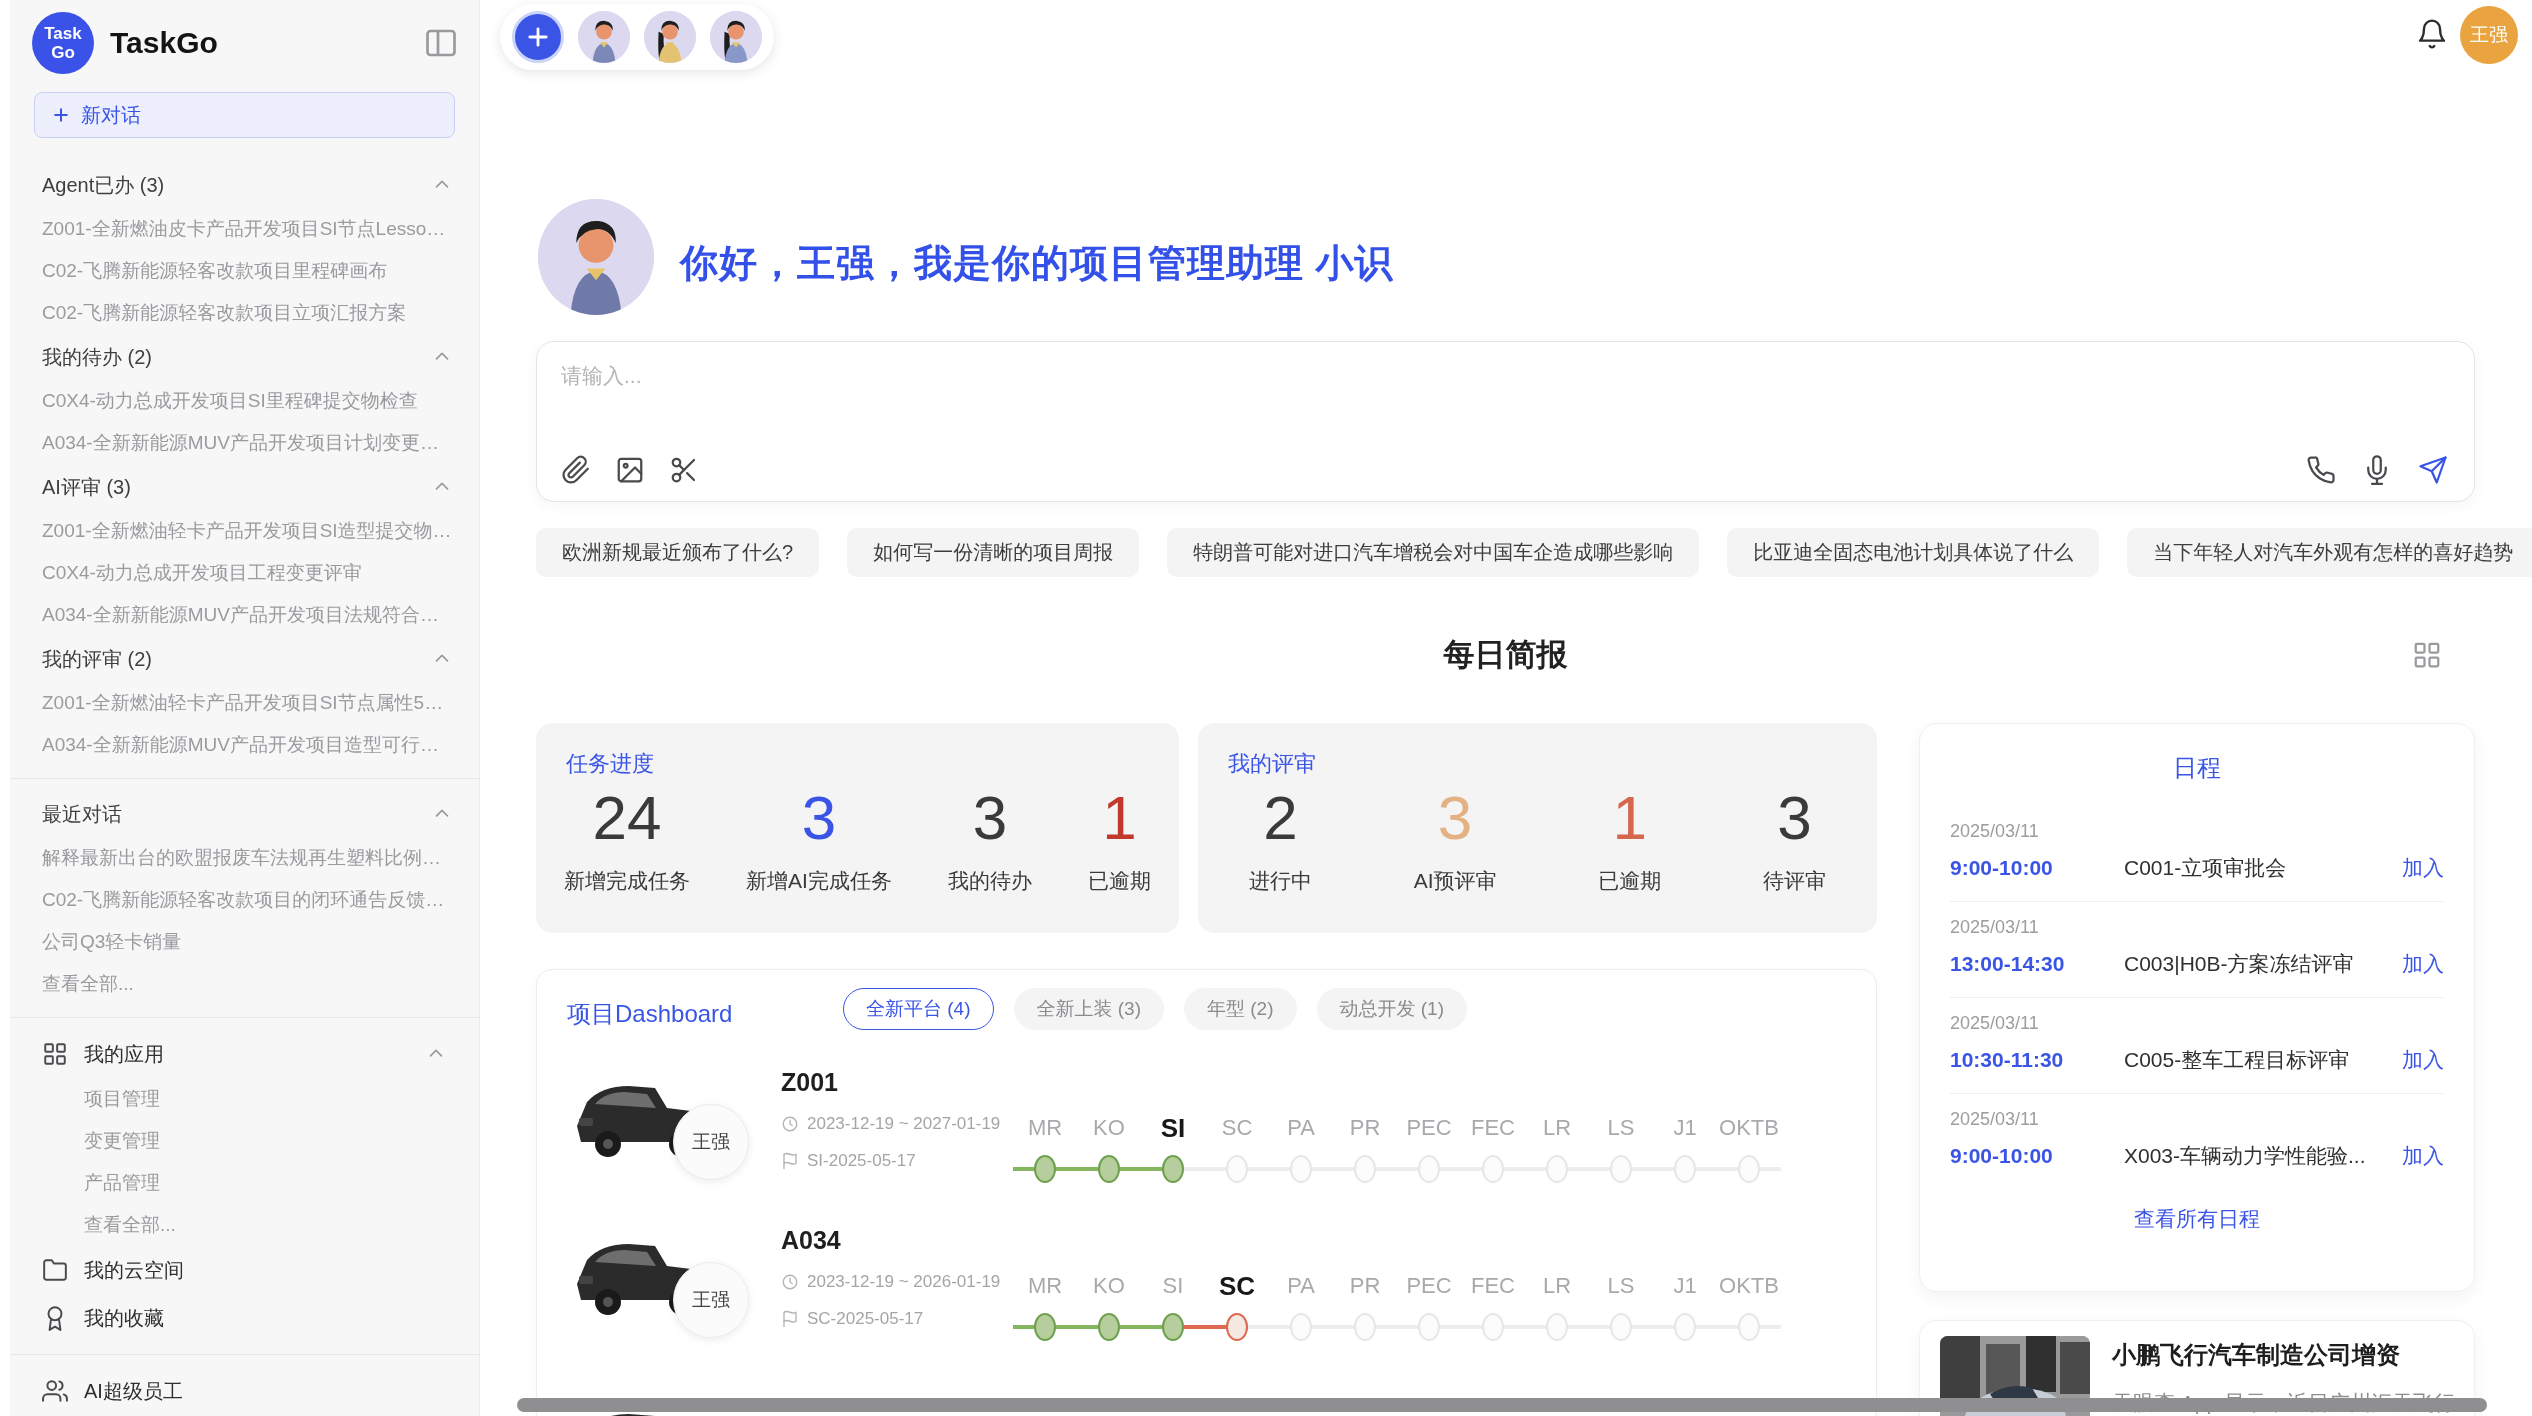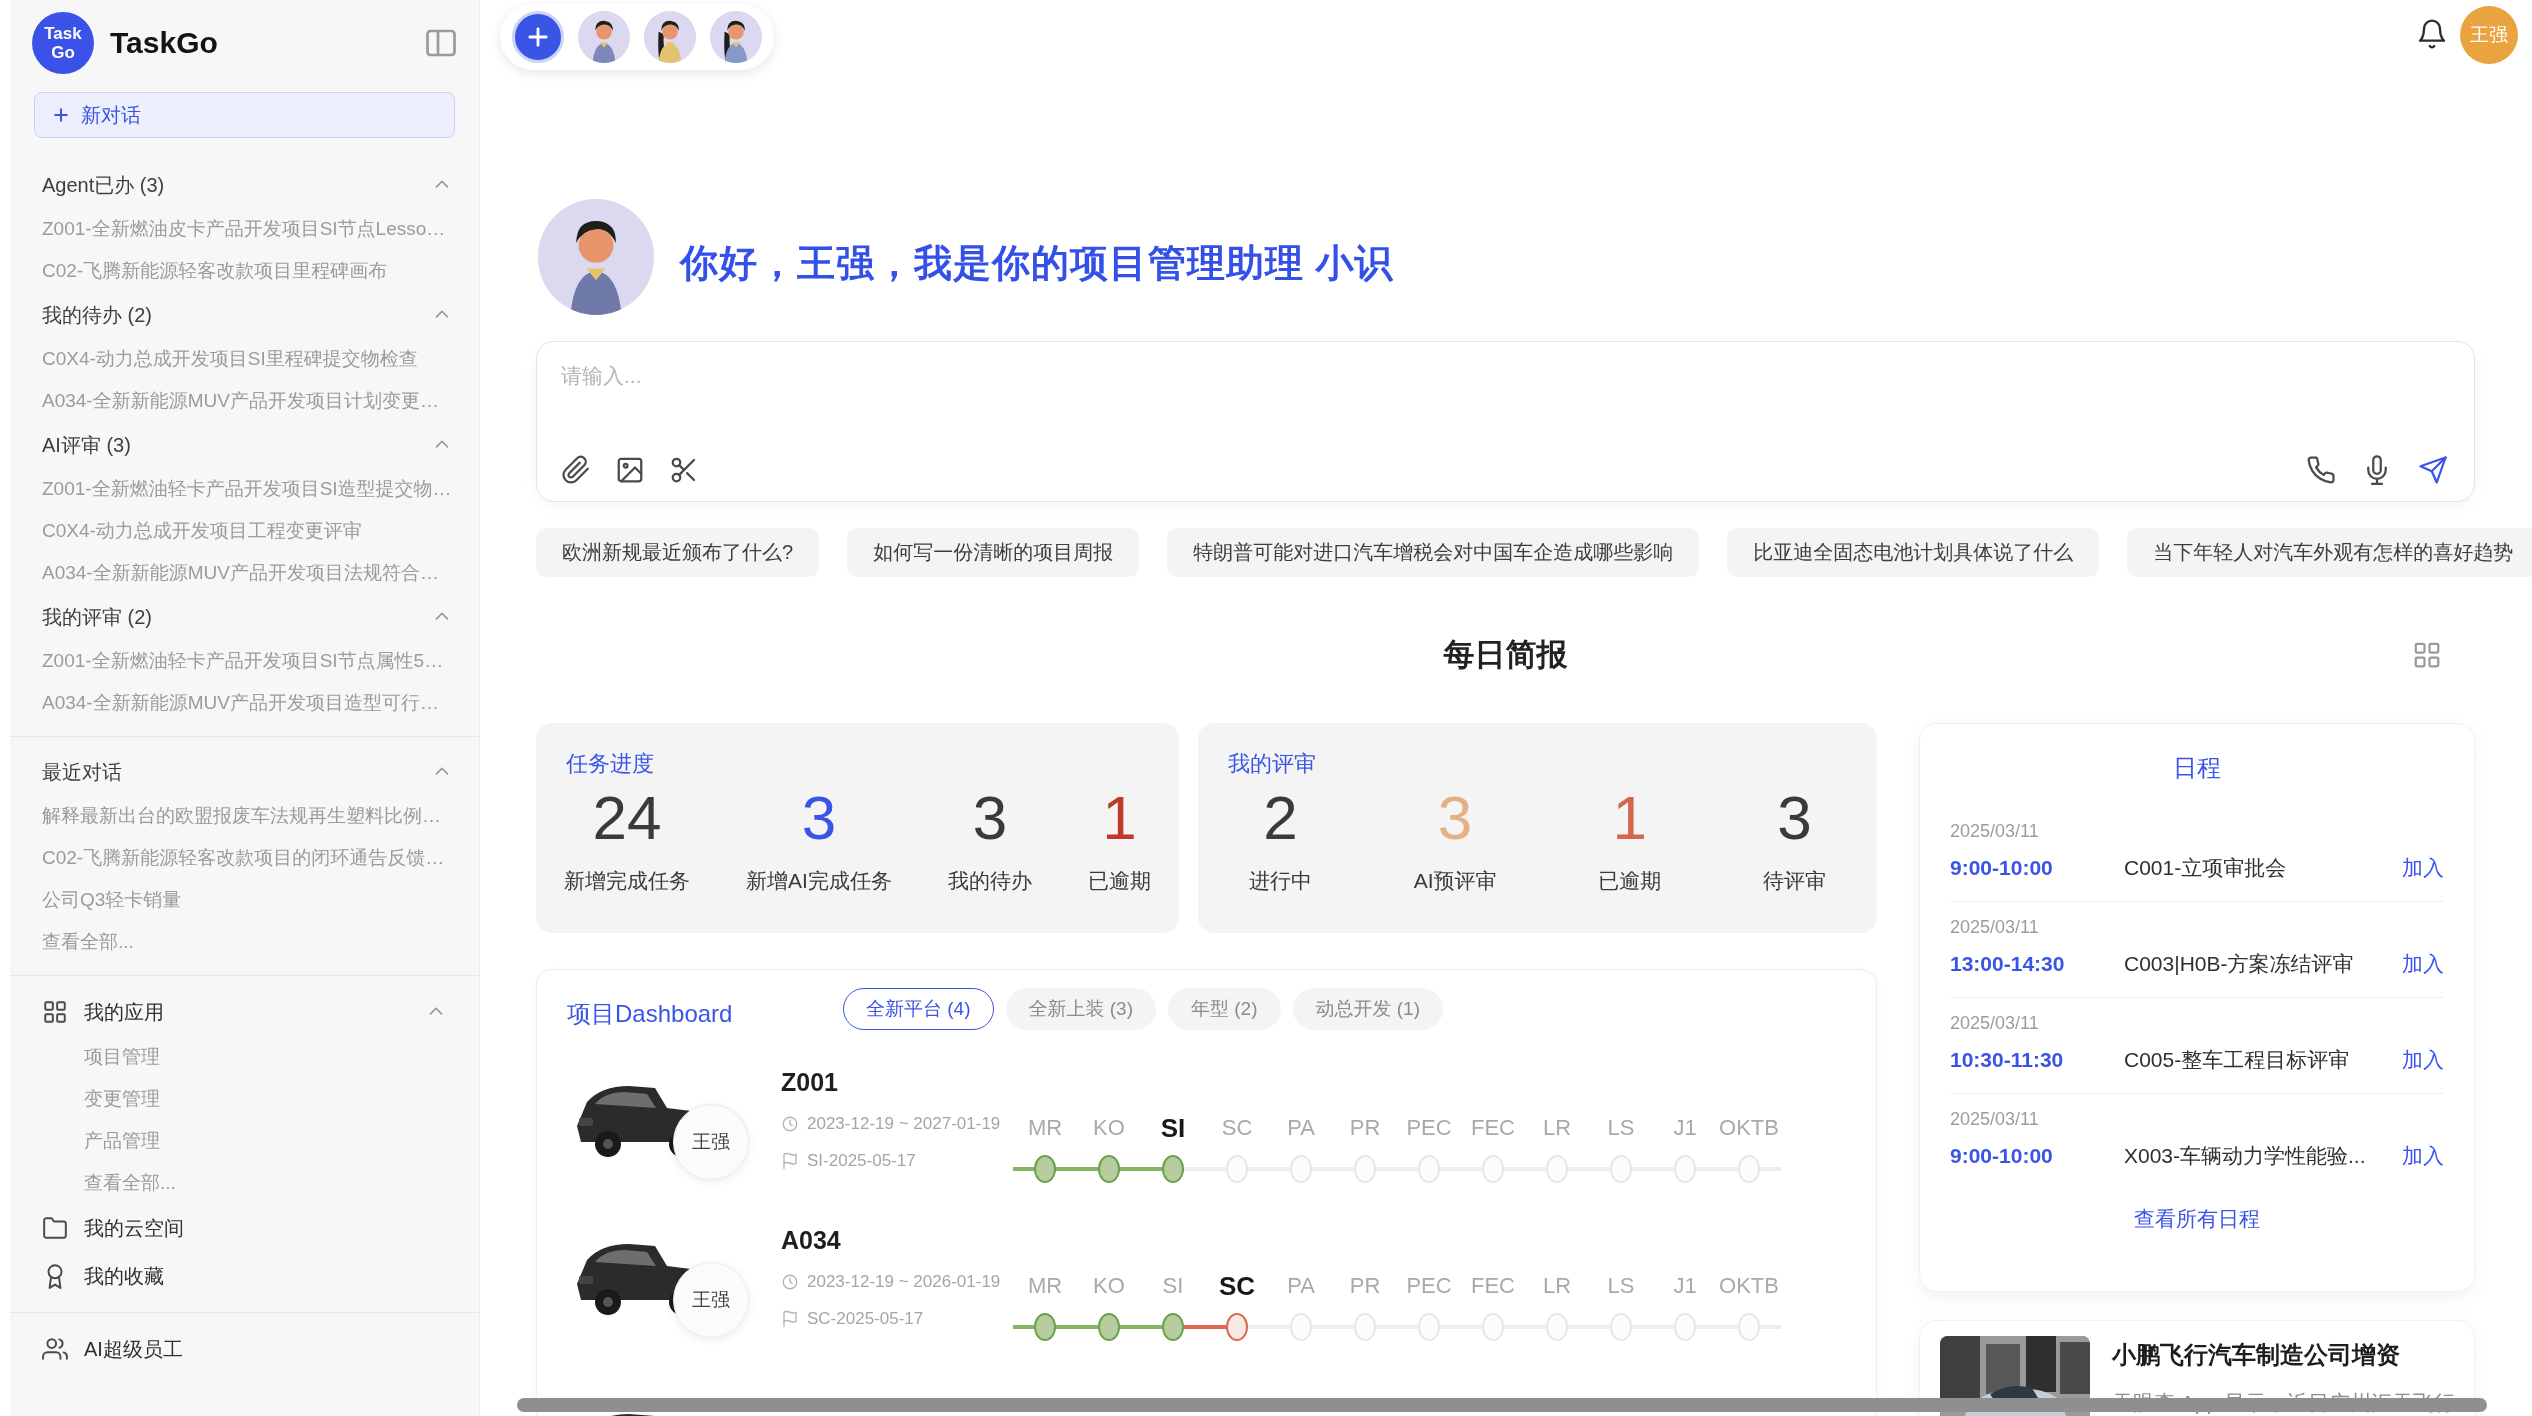--- a/index.html
+++ b/index.html
@@ -59,21 +59,21 @@
   #card-reviews { left:1198px; width:679px; }
   .stat-title { position:absolute; left:30px; top:26px; font-size:22px; color:#3a55e6; }
   .stat-row { position:absolute; left:0; top:62px; width:100%; display:flex; justify-content:space-around; }
   .stat { text-align:center; }
   .stat .num { font-size:62px; line-height:66px; }
   .stat .lbl { font-size:21px; color:#3a3a3d; margin-top:16px; }
 
   
   .dash { position:absolute; left:536px; top:969px; width:1341px; height:460px; background:#fff; border:1px solid #ededef; border-radius:16px; box-shadow:0 2px 10px rgba(0,0,0,.03); overflow:hidden; }
   .dash-title { position:absolute; left:30px; top:28px; font-size:24px; color:#3a55e6; }
-  .dash-filters { position:absolute; left:306px; top:18px; display:flex; gap:12px; }
+  .dash-filters { position:absolute; left:306px; top:18px; display:flex; gap:20px; }
   .filter { height:42px; border-radius:21px; padding:0 22px; display:flex; align-items:center; font-size:19px; color:#8b8b8f; background:#f4f4f5; border:1px solid transparent; cursor:pointer; }
   .filter.active { background:#fff; border:1px solid #3a55e6; color:#3a55e6; }
   .proj-row { position:absolute; left:24px; width:1295px; height:150px; display:flex; }
   .proj-car { width:170px; height:118px; }
   .proj-avatar { width:76px; height:76px; border-radius:50%; background:#fbfbfc; border:1px solid #ececee; box-shadow:0 2px 8px rgba(0,0,0,.08); display:flex; align-items:center; justify-content:center; font-size:19px; color:#444; margin:44px 0 0 -58px; z-index:2; }
   .proj-info { margin-left:32px; padding-top:8px; width:232px; }
   .proj-code { font-size:25px; font-weight:bold; color:#1f1f1f; }
   .proj-meta { display:flex; align-items:center; gap:8px; margin-top:17px; font-size:17px; color:#a5a5a8; }
   .proj-meta .mic { width:18px; height:18px; color:#b4b4b8; }
   .proj-ms { flex:1; display:flex; padding-top:4px; }
@@ -141,20 +141,21 @@
         <div class="sec-head">
           <span>Agent已办 (3)</span>
           <span class="chev">
             <svg class="ic" viewBox="0 0 24 24" width="22" height="22">
               <polyline points="6 14 12 8 18 14"></polyline>
             </svg>
           </span>
         </div>
         <div class="side-item">Z001-全新燃油皮卡产品开发项目SI节点Lesson Learn报告</div>
         <div class="side-item">C02-飞腾新能源轻客改款项目里程碑画布</div>
+        <div class="side-item">C02-飞腾新能源轻客改款项目立项汇报方案</div>
         <div class="sec-head">
           <span>我的待办 (2)</span>
           <span class="chev">
             <svg class="ic" viewBox="0 0 24 24" width="22" height="22">
               <polyline points="6 14 12 8 18 14"></polyline>
             </svg>
           </span>
         </div>
         <div class="side-item">C0X4-动力总成开发项目SI里程碑提交物检查</div>
         <div class="side-item">A034-全新新能源MUV产品开发项目计划变更表编写</div>

